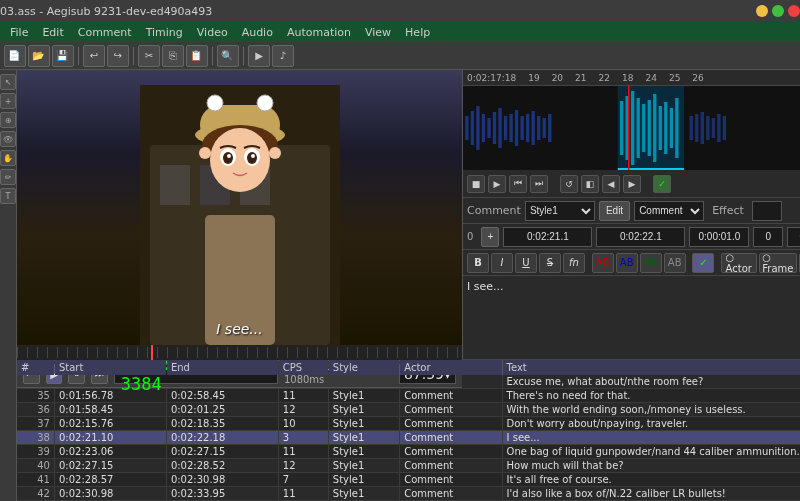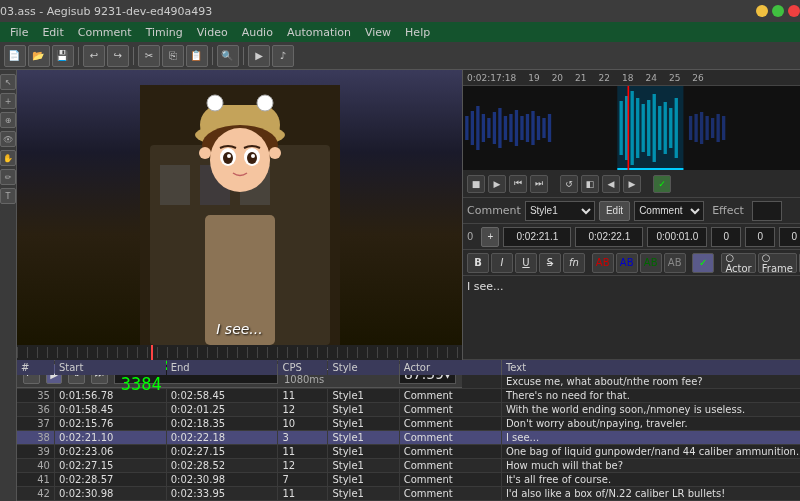--- a/index.html
+++ b/index.html
@@ -267,21 +267,21 @@
       border-bottom: 1px solid #444;
       font-size: 10px;
     }
     .time-input {
       height: 20px;
       background: #1a1a1a;
       border: 1px solid #555;
       color: #ddd;
       font-size: 10px;
       padding: 0 2px;
-      width: 68px;
+      width: 89px;
       text-align: center;
     }
     .time-num {
       height: 20px;
       background: #1a1a1a;
       border: 1px solid #555;
       color: #ddd;
       font-size: 10px;
       padding: 0 2px;
       width: 30px;

